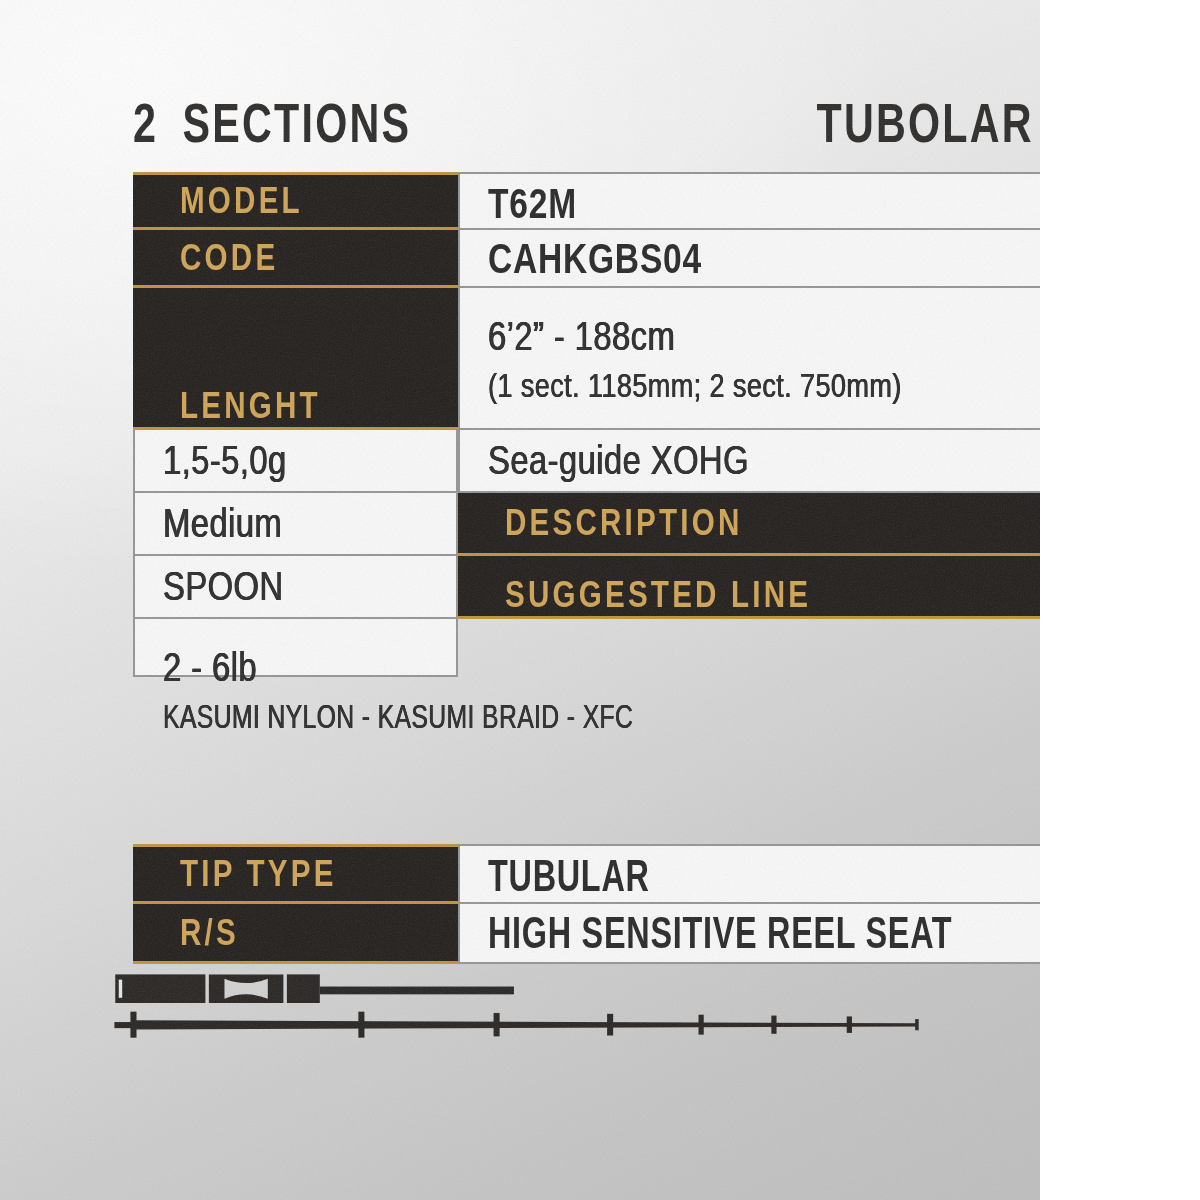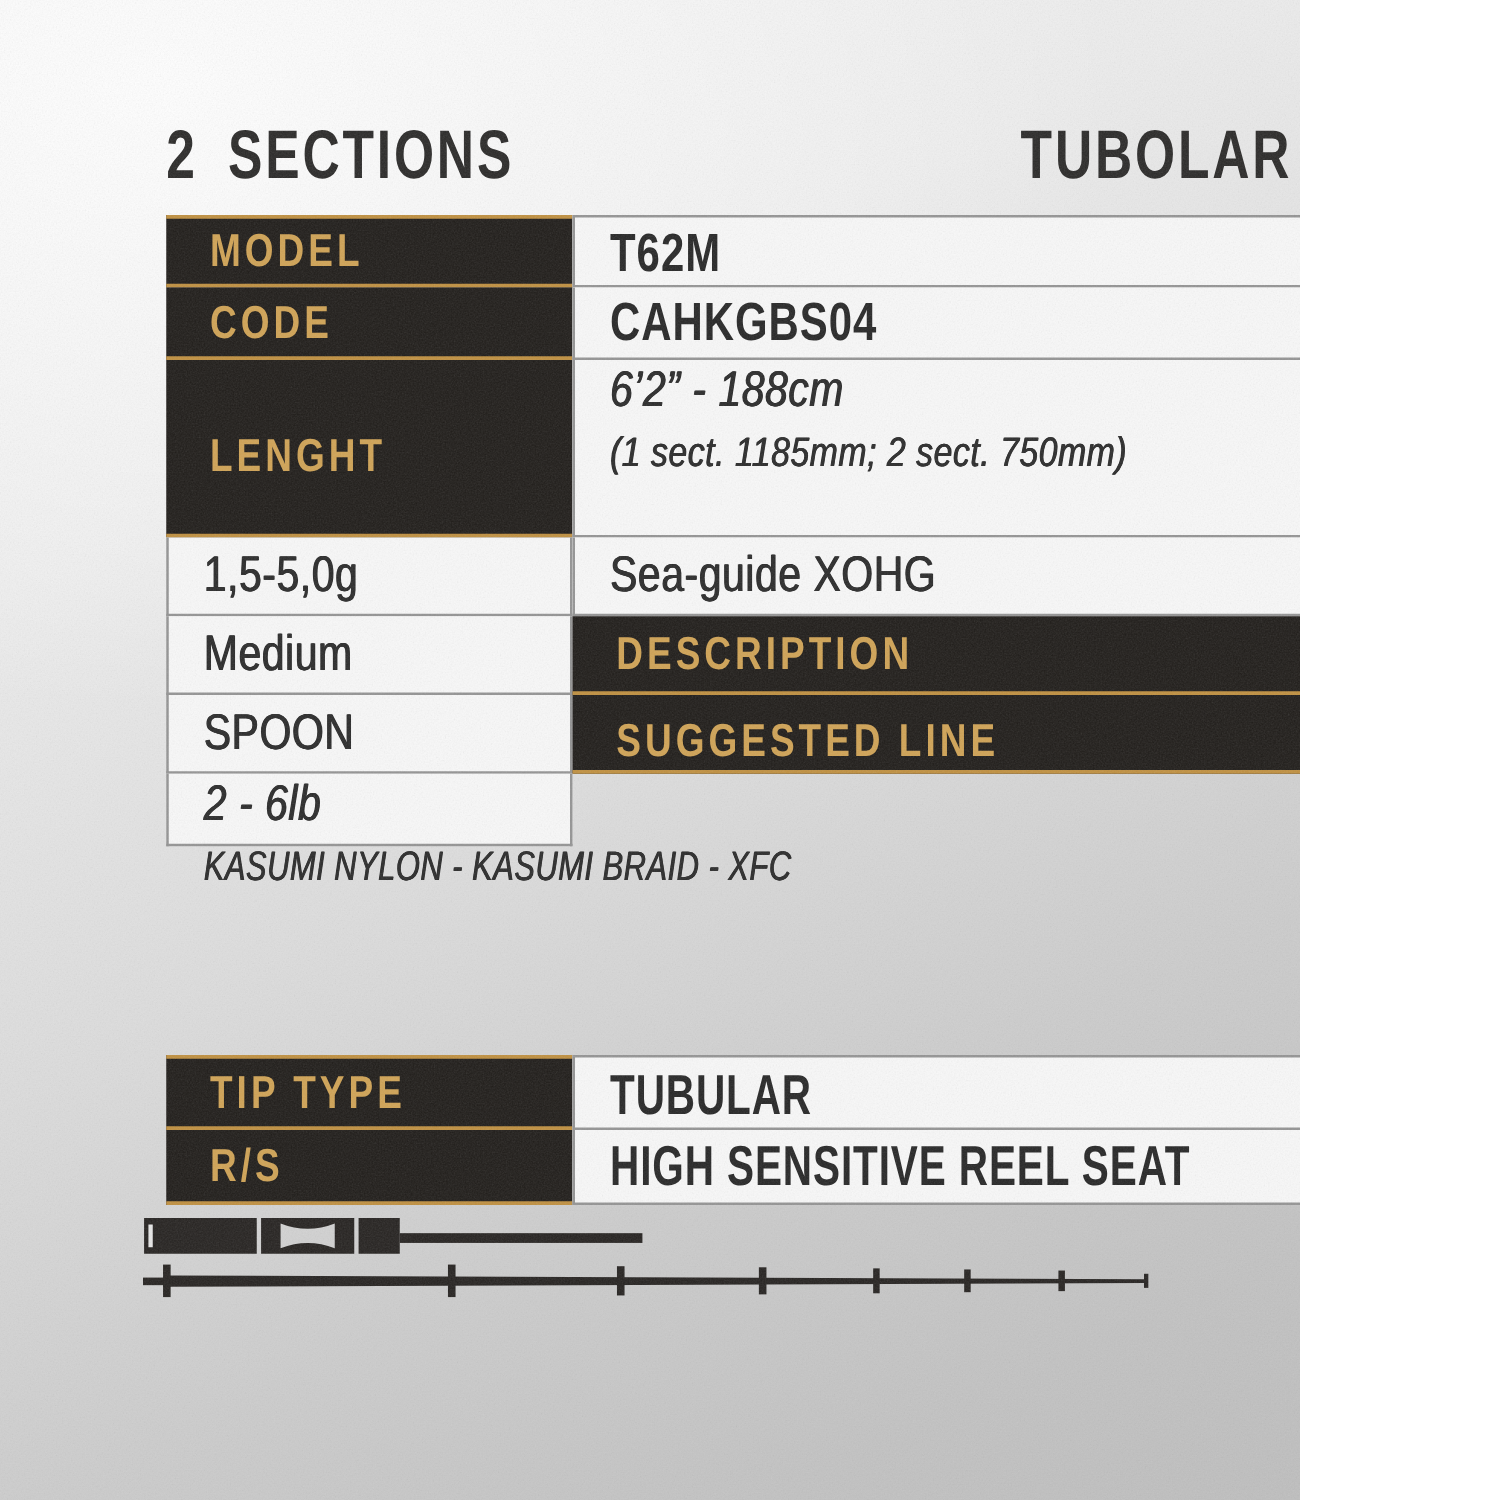--- a/index.html
+++ b/index.html
@@ -40,35 +40,35 @@
     display:grid;grid-template-columns:325px 592px;
     grid-template-rows:58px 58px 142px 63px 63px 63px 58px 102px;
   }
   .tip-table{
     position:absolute;left:133px;top:844px;width:917px;
     display:grid;grid-template-columns:325px 592px;
     grid-template-rows:60px 60px 60px;
   }
   .lcell{
     background:var(--cell-black);
-    display:flex;align-items:center;padding-left:35px;
+    display:flex;align-items:center;padding-left:47px;
     border-bottom:3px solid var(--gold-line);
   }
   .lcell.first{border-top:3px solid var(--gold-line);}
   .vcell{
     background:var(--value-bg);
     border-left:2px solid var(--value-border);
     border-right:2px solid var(--value-border);
     border-bottom:2px solid var(--value-border);
     display:flex;flex-direction:column;justify-content:center;
     padding-left:28px;
   }
   .vcell.first{border-top:2px solid var(--value-border);justify-content:flex-end;}
-  .lcell.tall{align-items:center;padding-top:14px;}
-  .vcell.tall{justify-content:flex-start;padding-top:2px;font-style:italic;}
+  .lcell.tall{align-items:flex-end;padding-top:14px;}
+  .vcell.tall{justify-content:flex-start;padding-top:26px;}
 
   .ltxt{
     display:inline-block;white-space:nowrap;
     color:var(--gold-text);font-weight:700;font-size:37px;letter-spacing:4px;
     transform:scaleX(0.8);transform-origin:left center;
   }
   .vtxt-bold{
     display:inline-block;white-space:nowrap;color:#272727;
     font-weight:700;font-size:43px;letter-spacing:1px;
     transform:scaleX(0.78);transform-origin:left center;

